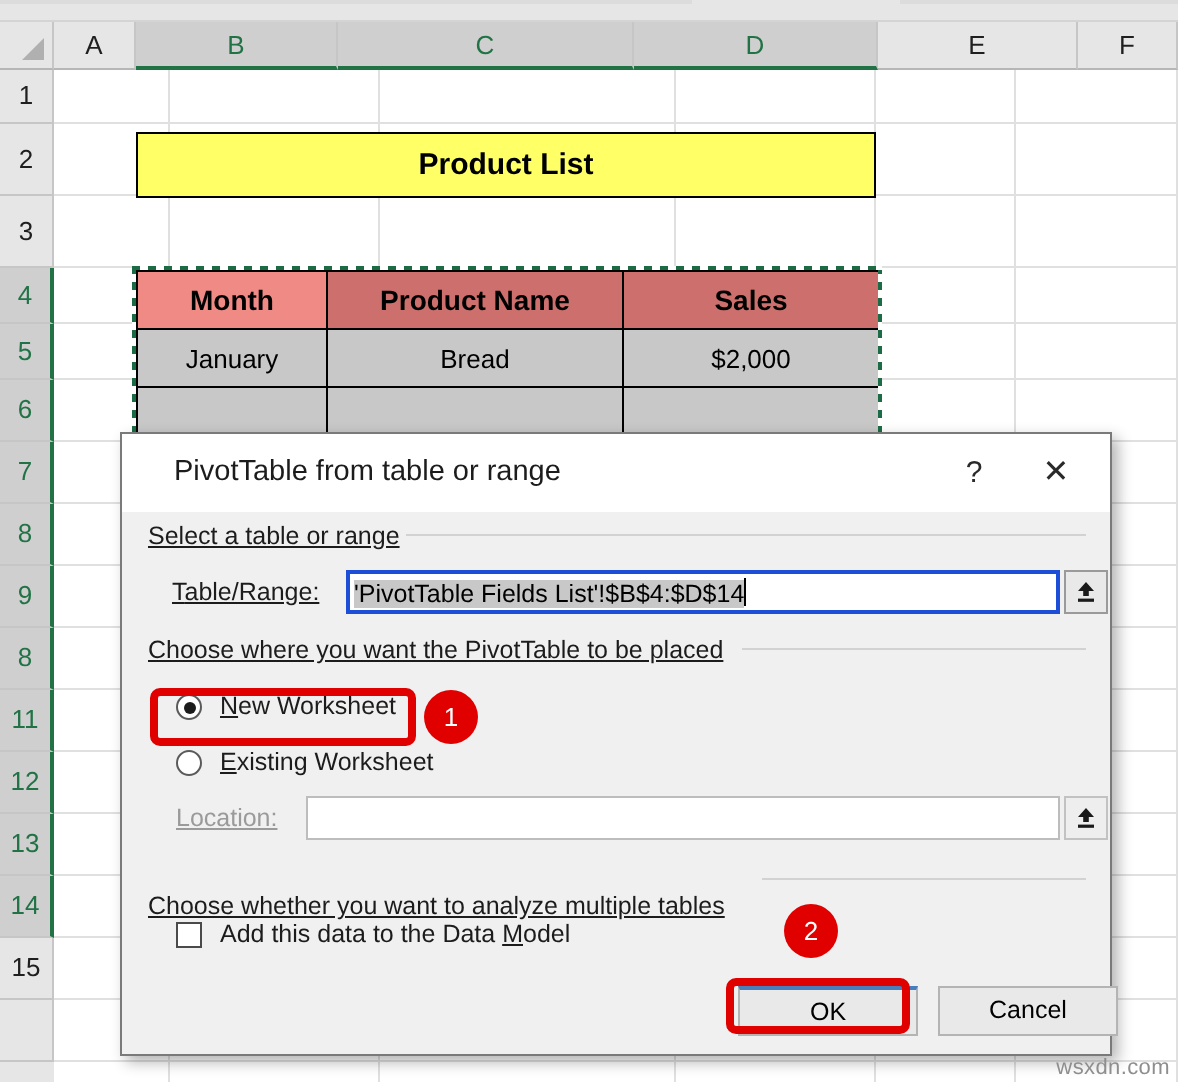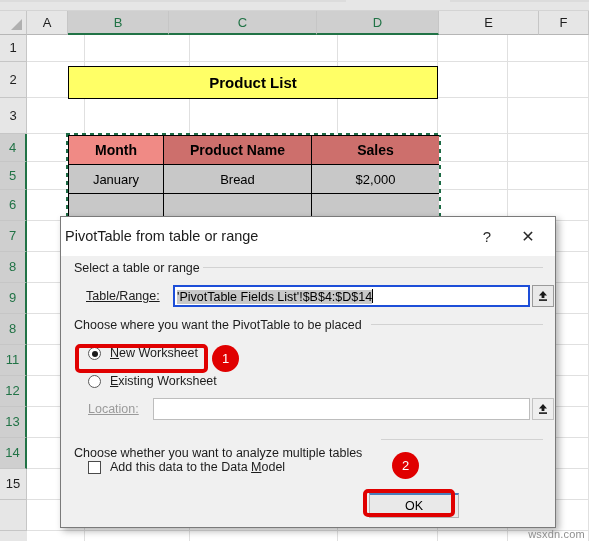--- a/index.html
+++ b/index.html
@@ -196,21 +196,21 @@
   }
   #dlg-titlebar {
     position: absolute;
     left: 0; top: 0;
     width: 100%; height: 39px;
     background: #ffffff;
     box-sizing: border-box;
   }
   #dlg-title {
     position: absolute;
-    left: 4px; top: 11px;
+    left: 26px; top: 11px;
     font-size: 14.5px;
     color: #1c1c1c;
   }
   #dlg-help {
     position: absolute;
     right: 56px; top: 8px;
     width: 24px; height: 24px;
     font-size: 15px;
     line-height: 24px;
     text-align: center;
@@ -235,20 +235,21 @@
     background: #f0f0f0;
   }
 
   .grp-label {
     position: absolute;
     font-size: 12.5px;
     color: #1c1c1c;
     background: #f0f0f0;
     padding-right: 5px;
     white-space: nowrap;
+    text-decoration: underline;
   }
   .grp-rule {
     position: absolute;
     height: 1px;
     background: #d2d2d2;
   }
   .fld-label {
     position: absolute;
     font-size: 12.5px;
     color: #1c1c1c;
@@ -529,20 +530,21 @@
 
     <div class="grp-label" style="left:13px; top:190px;text-align:right;">Choose whether you want to analyze multiple tables</div>
     <div class="grp-rule" style="left:320px; top:183px; width:162px;"></div>
 
     <div class="check-row" style="left:27px; top:204px;">
       <span class="checkbox"></span>
       <span class="lbl"><span>Add this data to the Data </span><span class="u">M</span><span>odel</span></span>
     </div>
 
     <div class="dlg-btn default" style="left:308px; top:237px; width:90px;">OK</div>
+    <div class="dlg-btn" style="left:408px; top:237px; width:90px;">Cancel</div>
   </div>
 </div>
 
 <div class="anno-rect" style="left:75px; top:344px; width:133px; height:29px;"></div>
 <div class="anno-badge" style="left:212px; top:345px; width:27px; height:27px; line-height:27px;">1</div>
 
 <div class="anno-badge" style="left:392px; top:452px; width:27px; height:27px; line-height:27px;">2</div>
 <div class="anno-rect" style="left:363px; top:489px; width:92px; height:28px;"></div>
 
 <div id="watermark">wsxdn.com</div>

